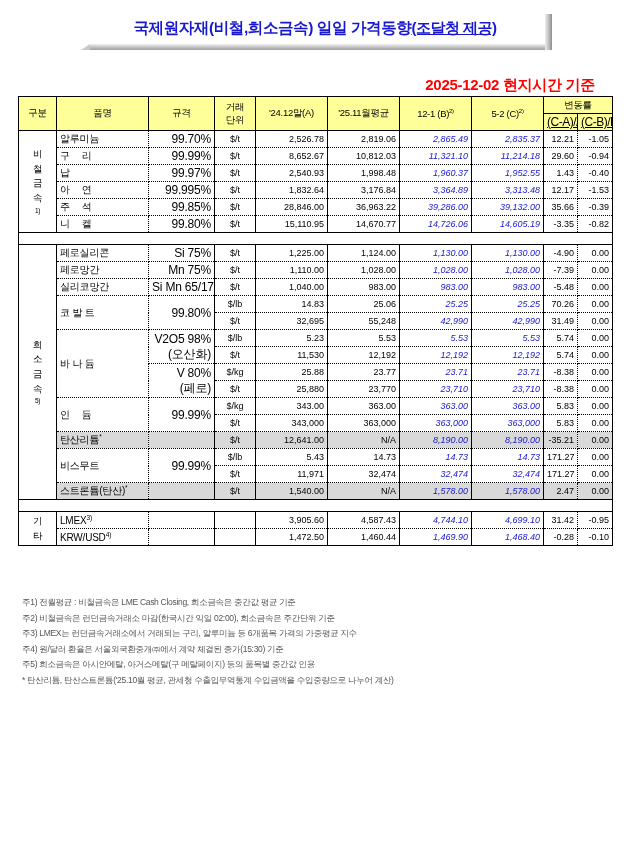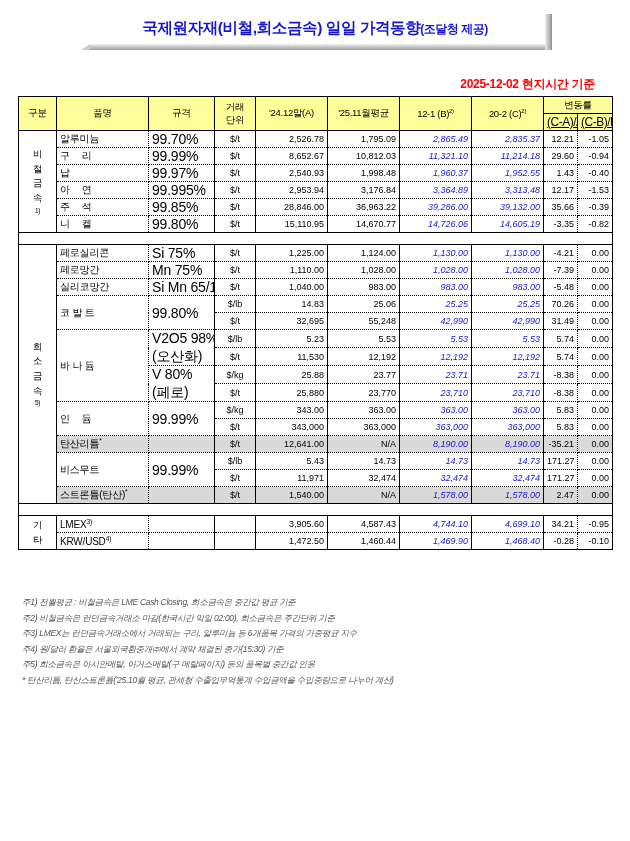--- a/index.html
+++ b/index.html
@@ -27,23 +27,24 @@
     left: 0; top: 18px;
     width: 630px;
     text-align: center;
     font-size: 15.5px;
     font-weight: bold;
     color: #1818d0;
     letter-spacing: -0.4px;
     white-space: nowrap;
   }
   .banner-title .sub {
-    font-size: 12px;
+    font-size: 15px;
     font-weight: bold;
     letter-spacing: -0.5px;
+    text-decoration: underline;
   }
   .banner-bar {
     position: absolute;
     left: 90px; top: 44px;
     width: 462px; height: 6px;
     background: linear-gradient(to bottom, #f2f2f2 0%, #c9c9c9 45%, #9f9f9f 100%);
   }
   .banner-bar:before {
     content: "";
     position: absolute;
@@ -55,21 +56,21 @@
     position: absolute;
     left: 545px; top: 14px;
     width: 7px; height: 36px;
     background: linear-gradient(to right, #efefef 0%, #bdbdbd 55%, #8e8e8e 100%);
   }
 
   
   .date-line {
     position: absolute;
     right: 35px; top: 76px;
-    font-size: 12px;
+    font-size: 15px;
     font-weight: bold;
     color: #ff0000;
     letter-spacing: -0.3px;
     white-space: nowrap;
   }
 
   
   .tbl-wrap {
     position: absolute;
     left: 18px; top: 96px;
@@ -125,22 +126,22 @@
     font-weight: bold;
     font-size: 10px;
     letter-spacing: 0.5px;
     border-right: 1px dotted #000 !important;
   }
   .item.wide { letter-spacing: 4.5px; }
   .item.tight { letter-spacing: -0.2px; }
   .item sup { font-size: 6.5px; letter-spacing: 0; }
 
   .spec {
-    text-align: left;
-    font-size: 14px;
+    text-align: right;
+    font-size: 12px;
     letter-spacing: -0.2px;
     border-right: 1px solid #000 !important;
   }
   .spec .l2 { display: block; line-height: 1.25; }
 
   .unit {
     text-align: center;
     font-size: 9px;
     font-weight: bold;
     border-right: 1px solid #000 !important;
@@ -178,21 +179,21 @@
   
   .notes {
     position: absolute;
     left: 22px; top: 598px;
     width: 590px;
     font-size: 8.5px;
     color: #555555;
     letter-spacing: -0.3px;
     line-height: 1.0;
   }
-  .notes p { margin: 0 0 7px 0; font-style: italic; }
+  .notes p { margin: 0 0 7px 0; }
   .notes p.indent { padding-left: 18px; }
 </style>
 </head>
 <body>
 
 <div class="banner-wrap">
   <div class="banner-title">
     <span>국제원자재(비철,희소금속) 일일 가격동향</span><span class="sub">(조달청 제공)</span>
   </div>
   <div class="banner-bar"></div>
@@ -223,21 +224,21 @@
         <th class="hdr" rowspan="2">
           <span>거래</span><br>
           <span>단위</span>
         </th>
         <th class="hdr" rowspan="2">'24.12말(A)</th>
         <th class="hdr" rowspan="2">'25.11월평균</th>
         <th class="hdr" rowspan="2">
           <span>12-1 (B)</span><sup>2)</sup>
         </th>
         <th class="hdr" rowspan="2">
-          <span>20-2 (C)</span><sup>2)</sup>
+          <span>5-2 (C)</span><sup>2)</sup>
         </th>
         <th class="hdr" colspan="2">변동률</th>
       </tr>
       <tr>
         <th class="hdr sub">(C-A)/A. %</th>
         <th class="hdr sub">(C-B)/B. %</th>
       </tr>
     </thead>
     <tbody id="tbody">
         <tr class="grpTop">
@@ -245,21 +246,21 @@
             <span class="vstack">비</span>
             <span class="vstack">철</span>
             <span class="vstack">금</span>
             <span class="vstack">속</span>
             <sup class="vstack">1)</sup>
           </td>
           <td class="item tight">알루미늄</td>
           <td class="spec">99.70%</td>
           <td class="unit">$/t</td>
           <td class="num">2,526.78</td>
-          <td class="num solidL">1,795.09</td>
+          <td class="num solidL">2,819.06</td>
           <td class="num blue solidL">2,865.49</td>
           <td class="num blue solidL">2,835.37</td>
           <td class="num solidL">12.21</td>
           <td class="num">-1.05</td>
         </tr>
         <tr>
           <td class="item wide">구    리</td>
           <td class="spec">99.99%</td>
           <td class="unit">$/t</td>
           <td class="num">8,652.67</td>
@@ -277,21 +278,21 @@
           <td class="num solidL">1,998.48</td>
           <td class="num blue solidL">1,960.37</td>
           <td class="num blue solidL">1,952.55</td>
           <td class="num solidL">1.43</td>
           <td class="num">-0.40</td>
         </tr>
         <tr>
           <td class="item wide">아    연</td>
           <td class="spec">99.995%</td>
           <td class="unit">$/t</td>
-          <td class="num">2,953.94</td>
+          <td class="num">1,832.64</td>
           <td class="num solidL">3,176.84</td>
           <td class="num blue solidL">3,364.89</td>
           <td class="num blue solidL">3,313.48</td>
           <td class="num solidL">12.17</td>
           <td class="num">-1.53</td>
         </tr>
         <tr>
           <td class="item wide">주    석</td>
           <td class="spec">99.85%</td>
           <td class="unit">$/t</td>
@@ -325,21 +326,21 @@
             <span class="vstack">속</span>
             <sup class="vstack">5)</sup>
           </td>
           <td class="item tight">페로실리콘</td>
           <td class="spec">Si 75%</td>
           <td class="unit">$/t</td>
           <td class="num">1,225.00</td>
           <td class="num solidL">1,124.00</td>
           <td class="num blue solidL">1,130.00</td>
           <td class="num blue solidL">1,130.00</td>
-          <td class="num solidL">-4.21</td>
+          <td class="num solidL">-4.90</td>
           <td class="num">0.00</td>
         </tr>
         <tr>
           <td class="item tight">페로망간</td>
           <td class="spec">Mn 75%</td>
           <td class="unit">$/t</td>
           <td class="num">1,110.00</td>
           <td class="num solidL">1,028.00</td>
           <td class="num blue solidL">1,028.00</td>
           <td class="num blue solidL">1,028.00</td>
@@ -493,21 +494,21 @@
             <span class="vstack">기</span>
             <span class="vstack">타</span>
           </td>
           <td class="item tight">LMEX<sup>3)</sup></td>
           <td class="spec"></td>
           <td class="unit"></td>
           <td class="num">3,905.60</td>
           <td class="num solidL">4,587.43</td>
           <td class="num blue solidL">4,744.10</td>
           <td class="num blue solidL">4,699.10</td>
-          <td class="num solidL">34.21</td>
+          <td class="num solidL">31.42</td>
           <td class="num">-0.95</td>
         </tr>
         <tr class="grpBot">
           <td class="item tight">KRW/USD<sup>4)</sup></td>
           <td class="spec"></td>
           <td class="unit"></td>
           <td class="num">1,472.50</td>
           <td class="num solidL">1,460.44</td>
           <td class="num blue solidL">1,469.90</td>
           <td class="num blue solidL">1,468.40</td>

